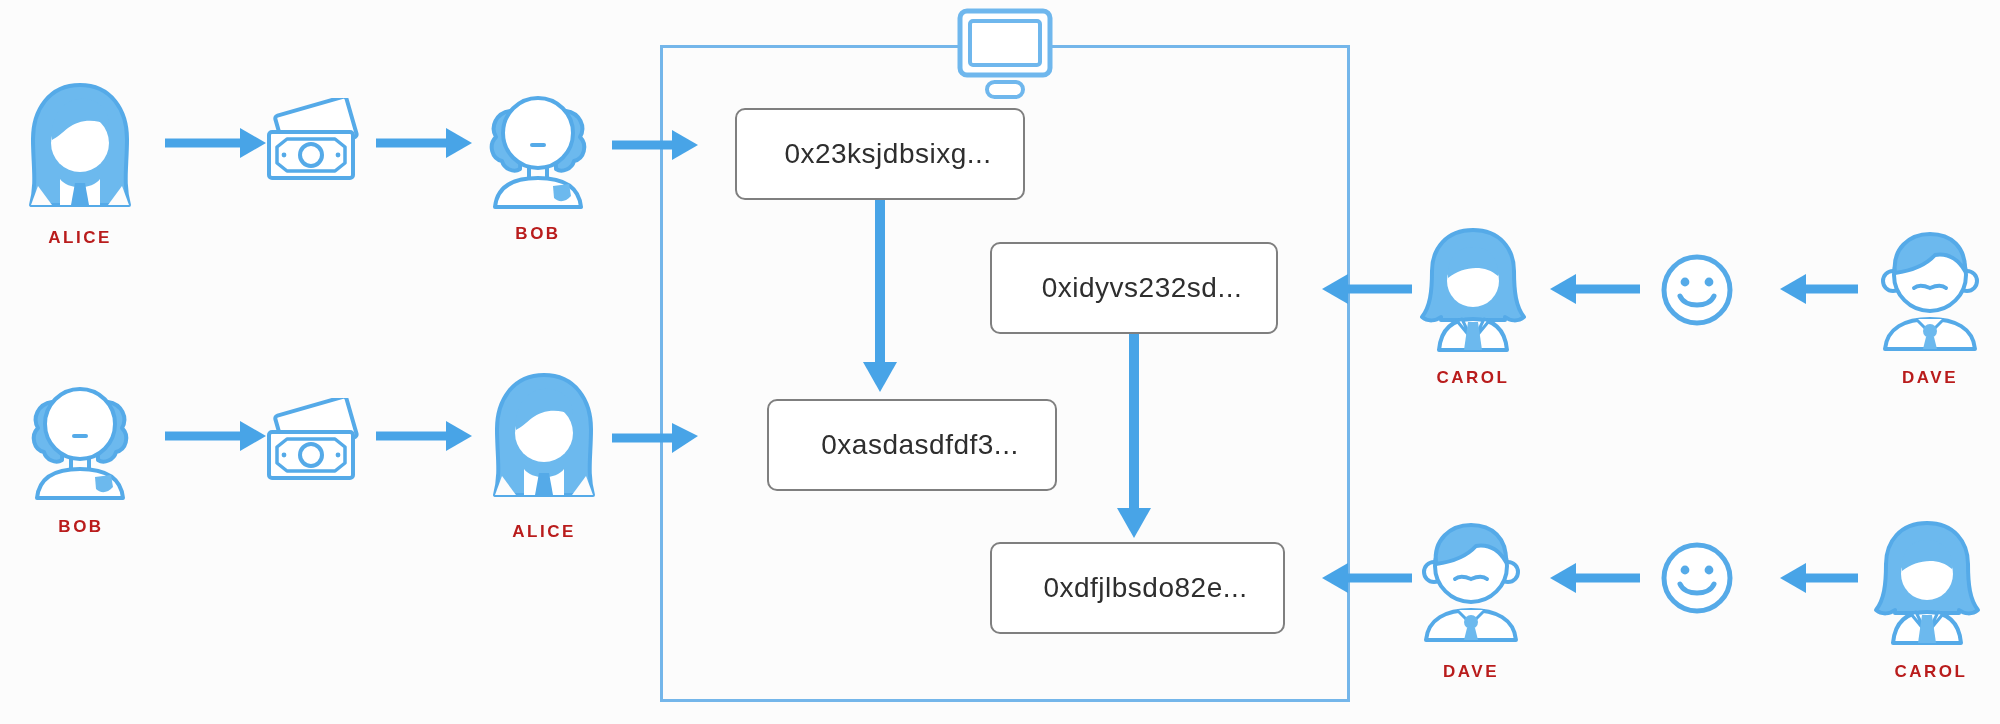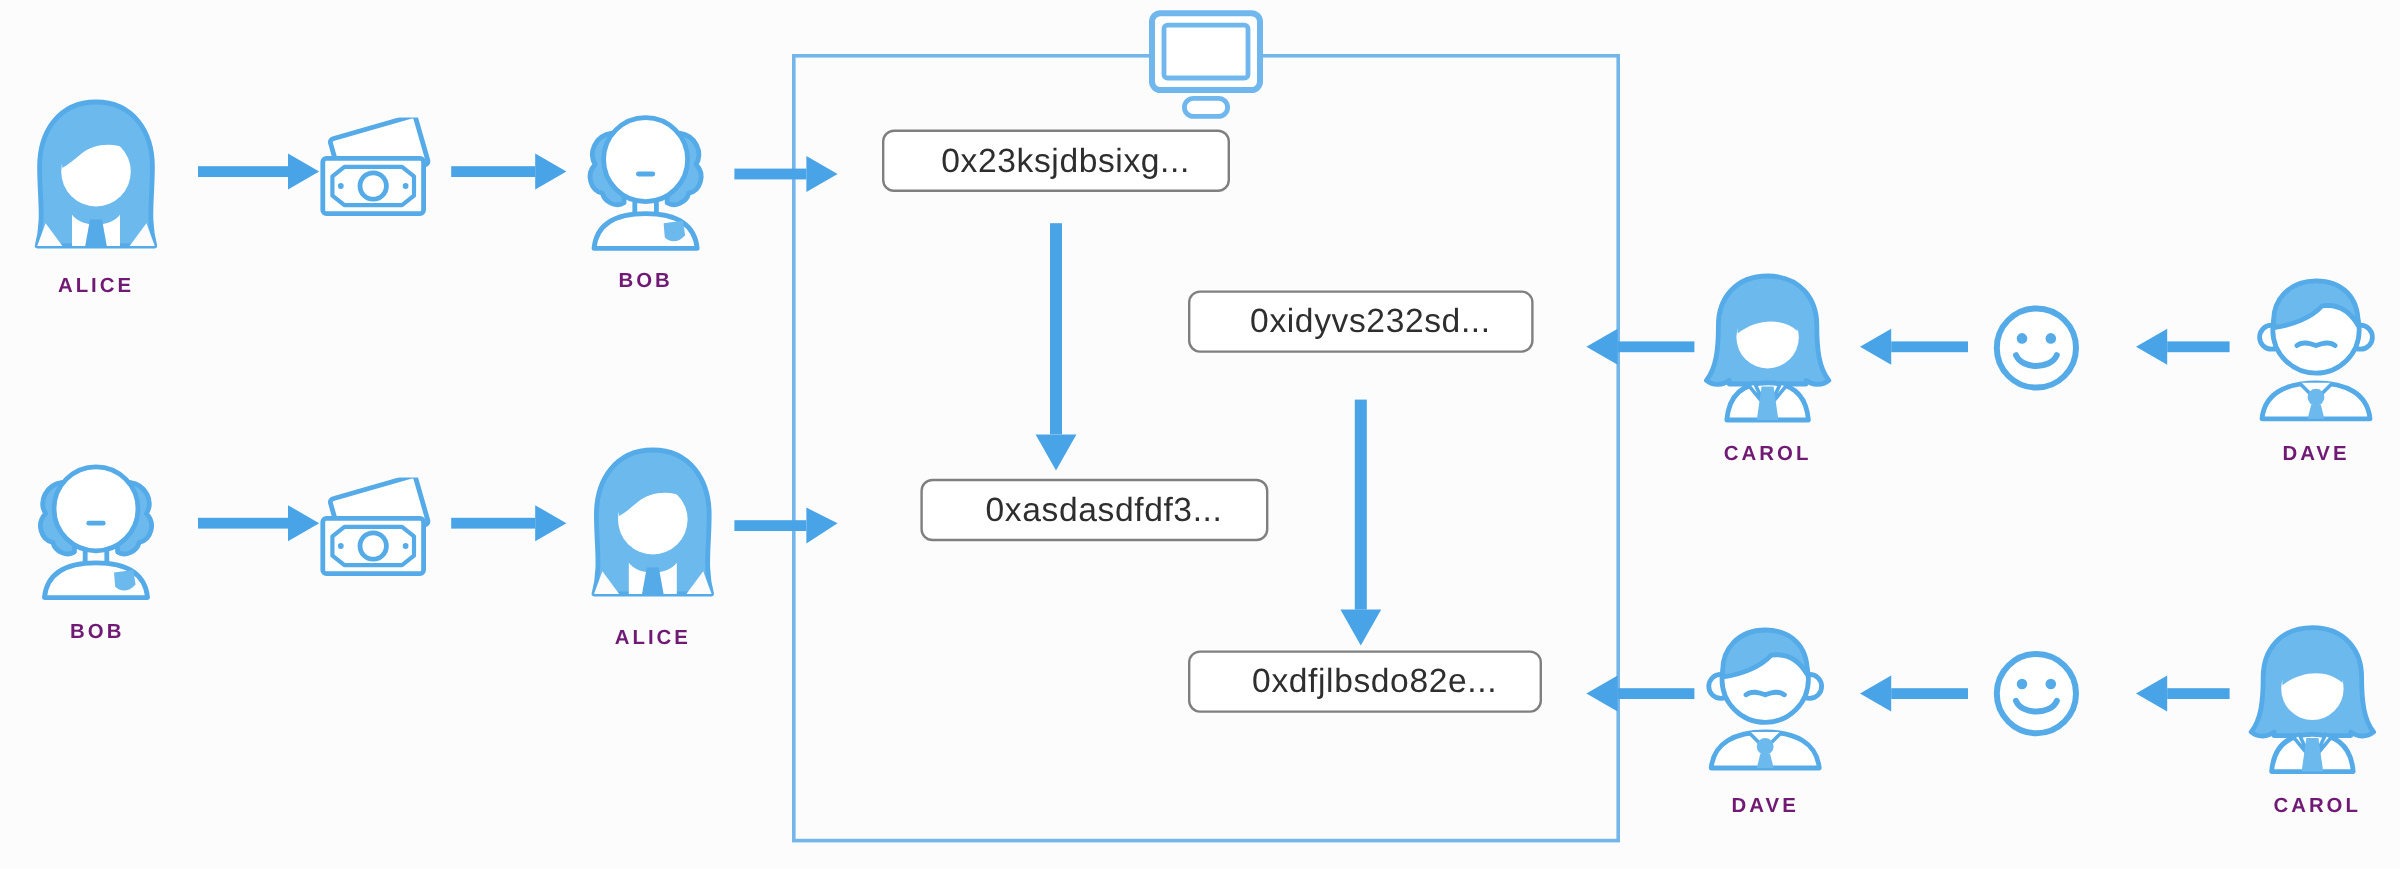--- a/index.html
+++ b/index.html
@@ -1,27 +1,27 @@
 <!DOCTYPE html>
 <html><head>
 <meta charset="utf-8">
 <style>
   html,body{margin:0;padding:0;background:#fcfcfc;font-family:"Liberation Sans",sans-serif;}
   .stage{position:relative;width:2000px;height:724px;background:#fcfcfc;overflow:hidden;}
   .overlay{position:absolute;left:0;top:0;width:2000px;height:724px;pointer-events:none;}
   .ledger-box{position:absolute;left:660px;top:45px;width:690px;height:657px;
               border:3px solid #74b6ea;background:transparent;box-sizing:border-box;}
   .icon{position:absolute;}
-  .tx{position:absolute;height:52px;background:#ffffff;border:2.5px solid #7f7f7f;border-radius:10px;
+  .tx{position:absolute;height:92px;background:#ffffff;border:2.5px solid #7f7f7f;border-radius:10px;
       box-sizing:border-box;display:flex;align-items:center;justify-content:center;z-index:3;padding-left:16px;}
   .tx span{font-size:28px;color:#2e2e2e;letter-spacing:0.5px;}
   .actor{position:absolute;width:116px;height:130px;margin:0;padding:0;z-index:2;}
   .actor svg{width:100%;height:100%;display:block;}
   .actor-label{position:absolute;width:140px;text-align:center;font-size:17px;font-weight:700;
-               color:#701a75;letter-spacing:2.5px;z-index:2;}
+               color:#b91c1c;letter-spacing:2.5px;z-index:2;}
   .computer{z-index:4;}
 </style>
 </head>
 <body>
 
 <svg width="0" height="0" style="position:absolute" aria-hidden="true">
 <defs>
   <symbol id="sym-alice" viewBox="0 0 116 130">
     <path d="M58 5 C27 5 11 30 11 59 C11 86 15 103 9 125 L107 125 C101 103 105 86 105 59 C105 30 89 5 58 5 Z" fill="#6cb9ee" stroke="#55aae8" stroke-width="4" stroke-linejoin="round"></path>
     <circle cx="58" cy="63" r="29" fill="#ffffff"></circle>

